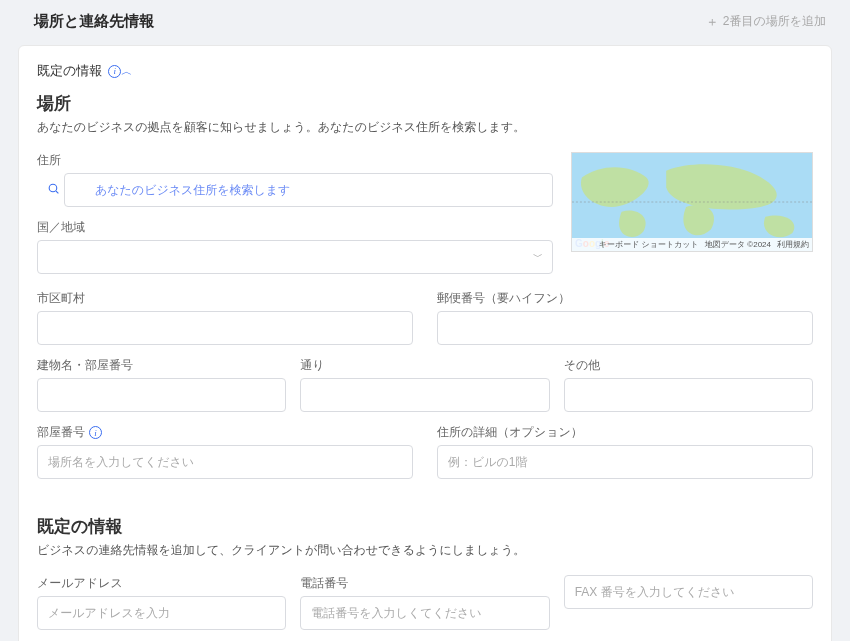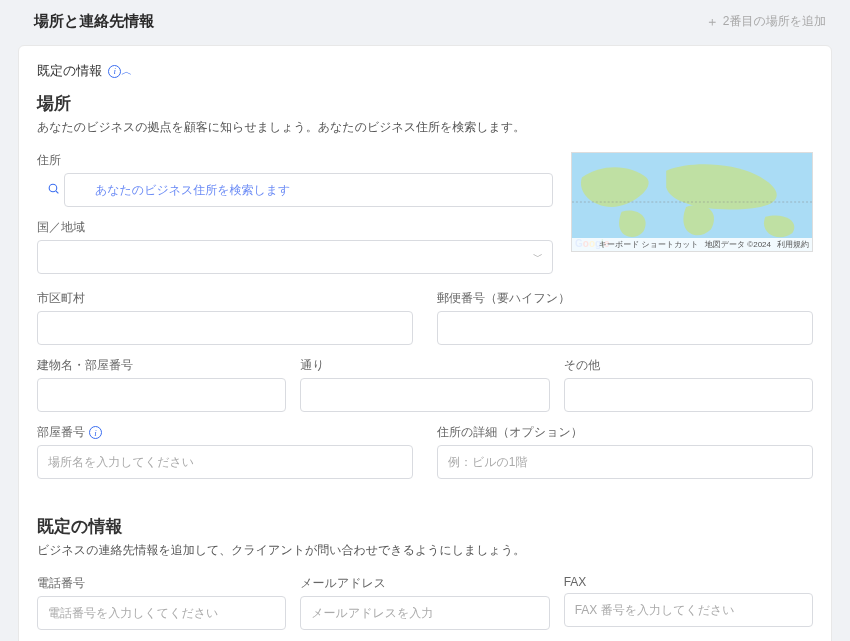--- a/index.html
+++ b/index.html
@@ -258,27 +258,26 @@
       </div>
     </div>
 
     <div class="divider"></div>
 
     <div class="section-head">既定の情報</div>
     <div class="section-desc">ビジネスの連絡先情報を追加して、クライアントが問い合わせできるようにしましょう。</div>
 
     <div class="three-col">
       <div class="col field-group">
+        <div class="field-label">メールアドレス</div>
+        <input class="input" placeholder="メールアドレスを入力" style="">
+      </div>
+      <div class="col field-group">
         <div class="field-label">電話番号</div>
         <input class="input" placeholder="電話番号を入力しくてください" style="">
       </div>
       <div class="col field-group">
-        <div class="field-label">メールアドレス</div>
-        <input class="input" placeholder="メールアドレスを入力" style="">
-      </div>
-      <div class="col field-group">
-        <div class="field-label">FAX</div>
         <input class="input" placeholder="FAX 番号を入力してください" style="">
       </div>
     </div>
 
   </div>
 </div>
 
 </body></html>

